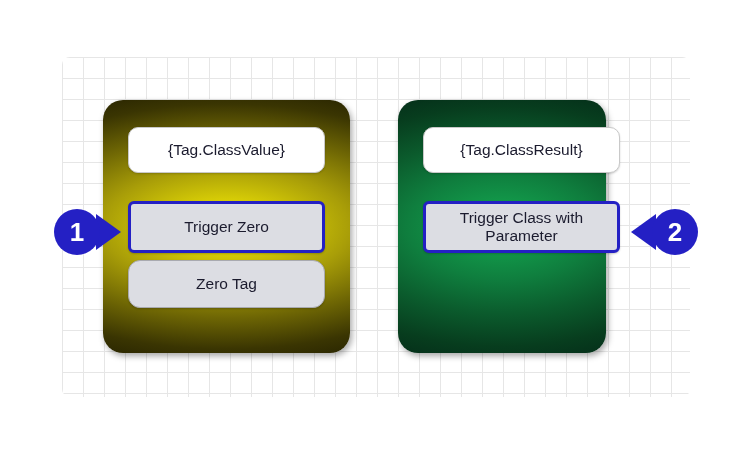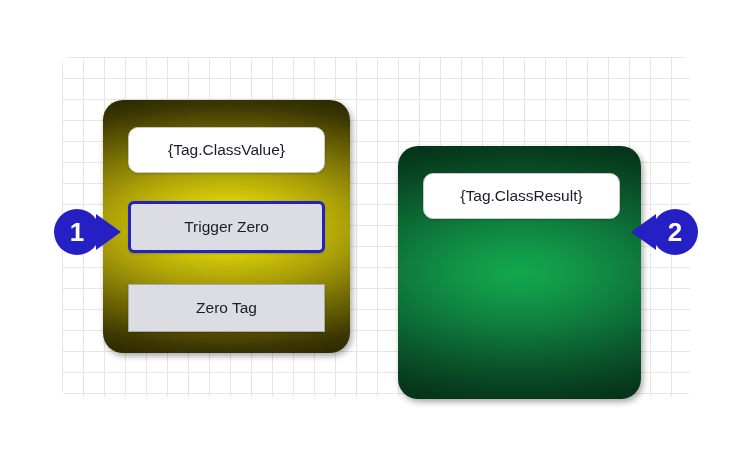--- a/index.html
+++ b/index.html
@@ -51,31 +51,30 @@
         #f2ea00 0%,
         #d9cf06 18%,
         #a89d08 42%,
         #6d6504 66%,
         #3a3502 88%,
         #2b2701 100%);
   }
   .panel-green {
     left: 398px;
     top: 100px;
-    width: 243px;
+    width: 208px;
     height: 253px;
     background:
       radial-gradient(ellipse 120% 55% at 50% 50%,
         #12a84a 0%,
         #12994a 16%,
         #0f7e3e 38%,
         #0b5c2d 62%,
         #073d1e 86%,
         #05301a 100%);
-    margin-top: 46px;
   }
 
   
   .widget {
     position: absolute;
     box-sizing: border-box;
     display: flex;
     align-items: center;
     justify-content: center;
     text-align: center;
@@ -100,24 +99,24 @@
     font-size: 15.5px;
   }
   .btn-primary {
     top: 101px;
     height: 52px;
     border: 3px solid #2420c4;
     border-radius: 6px;
     box-shadow: 0 1px 2px rgba(0,0,0,0.2);
   }
   .btn-plain {
-    top: 184px;
+    top: 160px;
     height: 48px;
     border: 1px solid #a9aab0;
-    border-radius: 0;
+    border-radius: 12px;
     box-shadow: 0 1px 2px rgba(0,0,0,0.2);
   }
 
   
   .callout {
     position: absolute;
     width: 72px;
     height: 50px;
   }
   .callout svg { display: block; width: 72px; height: 50px; }
@@ -152,20 +151,21 @@
 
     <div class="widget btn btn-primary">Trigger Zero</div>
 
     <div class="widget btn btn-plain">Zero Tag</div>
   </div>
 
   <div class="panel panel-green">
 
     <div class="widget display-field">{Tag.ClassResult}</div>
 
+    <div class="widget btn btn-primary">Trigger Class with Parameter</div>
 
   </div>
 
   <div class="callout" id="callout-1">
     <svg viewBox="0 0 72 50" xmlns="http://www.w3.org/2000/svg">
       <path d="M44,7 L69,25 L44,43 Z" fill="#2420c4"></path>
       <circle cx="25" cy="25" r="23" fill="#2420c4"></circle>
     </svg>
     <div class="num">1</div>
   </div>

